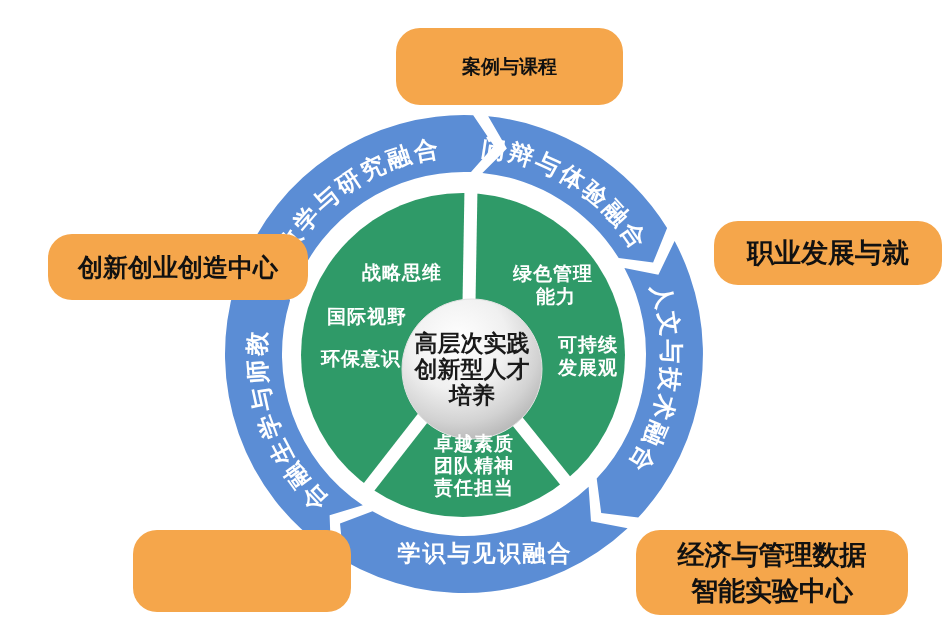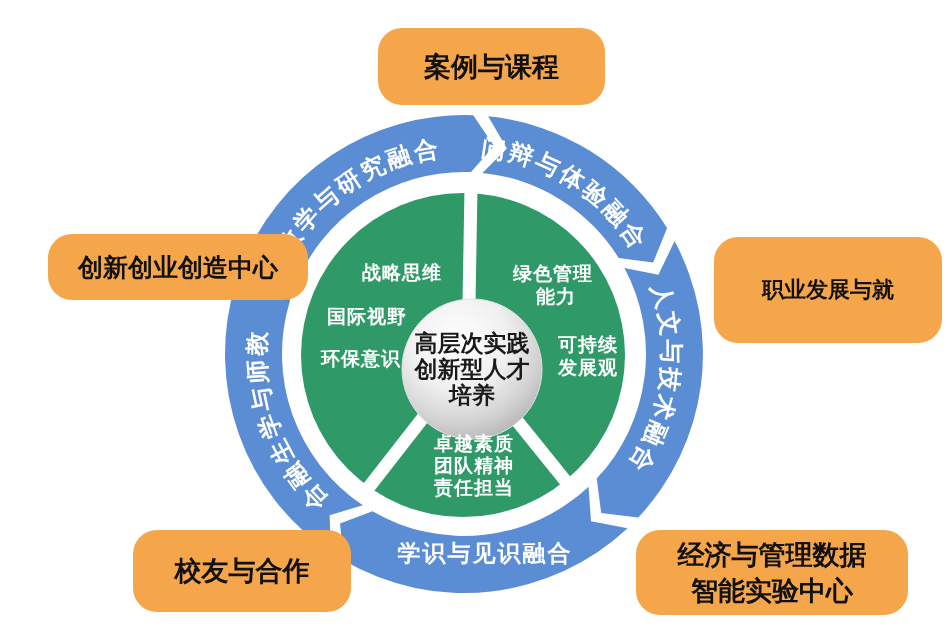--- a/index.html
+++ b/index.html
@@ -24,23 +24,23 @@
   .sector-label{ fill:var(--white-text); font-weight:700; font-size:19px; letter-spacing:1px; text-anchor:middle; }
   .ball-label  { fill:var(--center-text); font-family:"DejaVu Serif", serif; font-weight:700; font-size:23px; text-anchor:middle; }
 
   
   .obox {
     position:absolute; display:flex; flex-direction:column; justify-content:center; align-items:center;
     background:var(--orange); border-radius:24px; color:var(--box-text);
     font-family:"DejaVu Serif", serif; font-weight:700; text-align:center;
   }
   .obox .ln { display:block; line-height:1.32; white-space:nowrap; }
-  #box-top          { left:378px; top:28px;  width:227px; height:77px; font-size:27px; }
+  #box-top          { left:396px; top:28px;  width:227px; height:77px; font-size:19px; }
   #box-left         { left:14px;  top:234px; width:260px; height:66px; font-size:25px;margin-left:34px; }
-  #box-right        { left:714px; top:237px; width:228px; height:106px; font-size:22px; }
+  #box-right        { left:714px; top:221px; width:228px; height:64px; font-size:27px; }
   #box-bottom-left  { left:133px; top:530px; width:218px; height:82px; font-size:27px; }
   #box-bottom-right { left:636px; top:530px; width:272px; height:85px; font-size:27px; }
 </style>
 </head>
 <body>
 
 <div class="stage">
 
   <svg width="950" height="638" viewBox="0 0 950 638">
     <defs>
@@ -109,20 +109,19 @@
   <div class="obox" id="box-top">
     <span class="ln">案例与课程</span>
   </div>
   <div class="obox" id="box-left">
     <span class="ln">创新创业创造中心</span>
   </div>
   <div class="obox" id="box-right">
     <span class="ln">职业发展与就</span>
   </div>
   <div class="obox" id="box-bottom-left">
-    <span class="ln">校友与合作</span>
   </div>
   <div class="obox" id="box-bottom-right">
     <span class="ln">经济与管理数据</span>
     <span class="ln">智能实验中心</span>
   </div>
 
 </div>
 
 </body></html>

